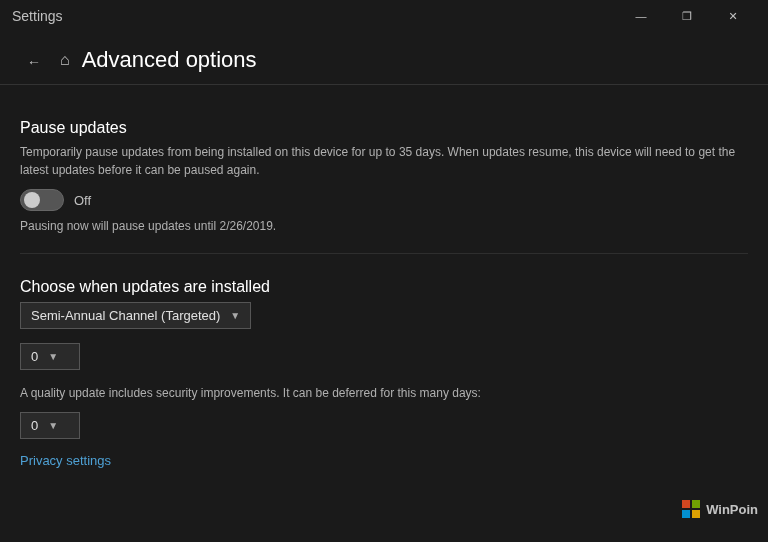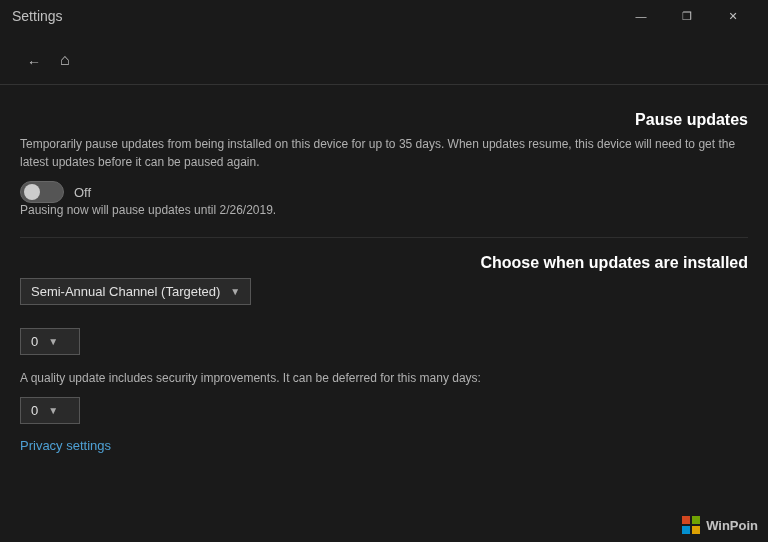--- a/index.html
+++ b/index.html
@@ -82,39 +82,39 @@
 
     
     .content {
       padding: 10px 20px 10px 20px;
       overflow-y: auto;
       height: calc(542px - 32px - 58px);
     }
 
     .section-title {
       font-size: 16px;
-      font-weight: 700;
+      font-weight: 400;
       color: #ffffff;
       margin-bottom: 6px;
-      margin-top: 16px;
-      text-align: right;
+      margin-top: 24px;
     }
 
     .description {
       font-size: 12px;
       color: #b0b0b0;
       line-height: 1.5;
       margin-bottom: 10px;
     }
 
     
     .toggle-row {
       display: flex;
       align-items: center;
       gap: 10px;
+      margin-bottom: 8px;
     }
     .toggle-switch {
       width: 44px;
       height: 22px;
       background: #555;
       border-radius: 11px;
       position: relative;
       cursor: pointer;
       border: 1px solid #666;
     }
@@ -149,21 +149,21 @@
     .dropdown {
       display: flex;
       align-items: center;
       gap: 6px;
       background: #2a2a2a;
       border: 1px solid #555;
       color: #e0e0e0;
       padding: 5px 10px;
       font-size: 13px;
       cursor: pointer;
-      margin-bottom: 23px;
+      margin-bottom: 14px;
       min-width: 200px;
       width: fit-content;
     }
     .dropdown-arrow {
       font-size: 10px;
       color: #aaa;
       margin-left: 4px;
     }
 
     .small-dropdown {
@@ -177,21 +177,21 @@
       font-size: 13px;
       cursor: pointer;
       text-decoration: none;
       display: block;
       margin-bottom: 6px;
     }
 
     
     .watermark {
       position: absolute;
-      bottom: 8px;
+      bottom: 24px;
       right: 10px;
       display: flex;
       align-items: center;
       gap: 6px;
       opacity: 0.85;
     }
     .winpoin-logo {
       display: flex;
       gap: 2px;
     }
@@ -211,20 +211,21 @@
   <div class="title-bar-controls">
     <button class="title-bar-btn">—</button>
     <button class="title-bar-btn">❐</button>
     <button class="title-bar-btn close">✕</button>
   </div>
 </div>
 
 <div class="page-header">
   <button class="back-btn">←</button>
   <span class="home-icon">⌂</span>
+  <h1 class="page-title">Advanced options</h1>
 </div>
 
 <div class="content">
 
   <div>
     <h2 class="section-title">Pause updates</h2>
     <p class="description">Temporarily pause updates from being installed on this device for up to 35 days. When updates resume, this device will need to get the latest updates before it can be paused again.</p>
     <div class="toggle-row">
       <div class="toggle-switch">
         <div class="knob"></div>

